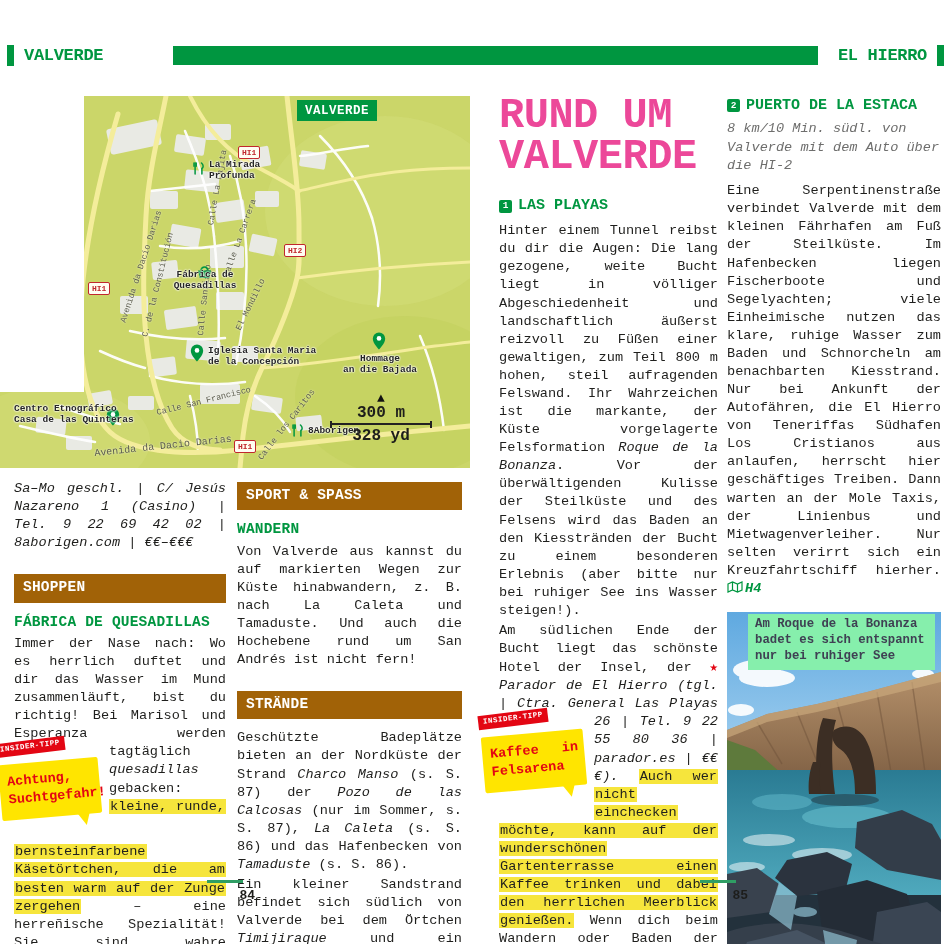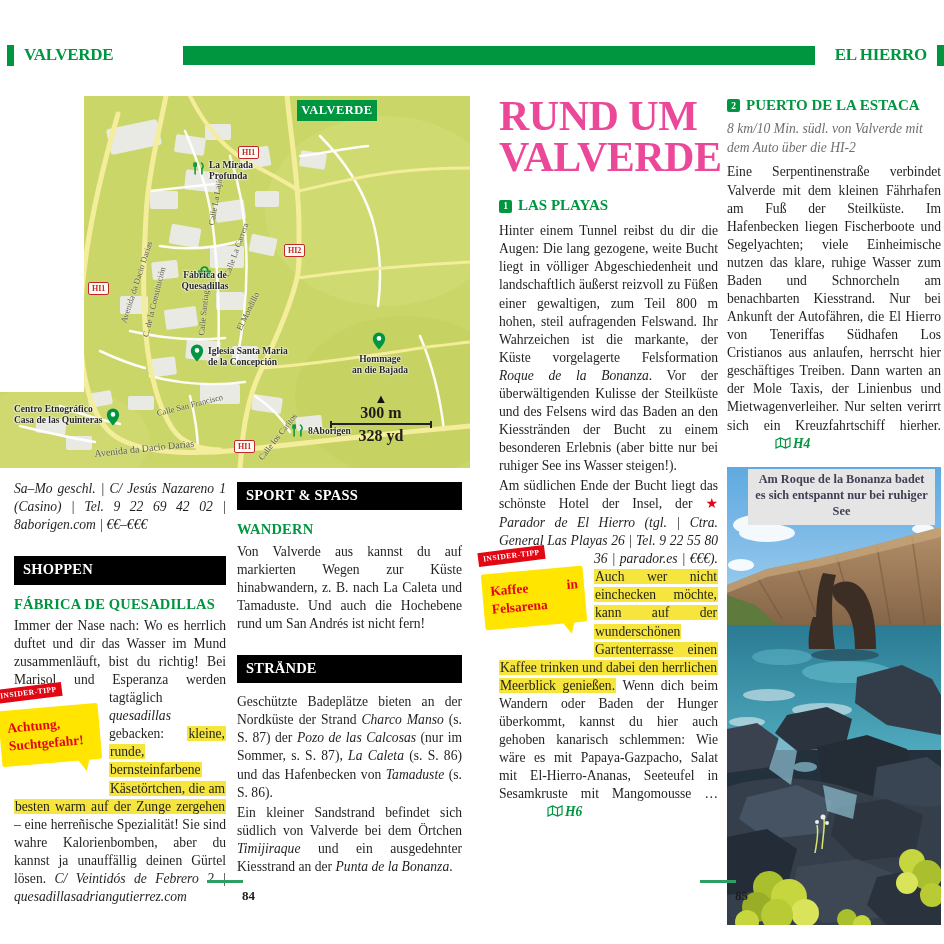--- a/index.html
+++ b/index.html
@@ -1,19 +1,19 @@
 <!DOCTYPE html>
 <html><head>
 <meta charset="utf-8">
 <style>
   * { margin:0; padding:0; box-sizing:border-box; }
   html,body { background:#fff; }
   .page {
     position:relative; width:944px; height:944px; background:#fff; overflow:hidden;
-    font-family:Liberation Serif, serif; color:#1f1f1d;
+    font-family:Liberation Mono, monospace; color:#1f1f1d;
   }
   
   .hdr { position:absolute; top:44px; left:0; right:0; height:22px; display:flex; align-items:center; padding:0 0 0 7px; }
   .hdr .tick { width:7px; height:21px; background:#009640; flex:0 0 auto; }
   .hdr .htitle { color:#009640; font-weight:bold; font-size:17px; letter-spacing:-0.3px; margin:0 10px; white-space:nowrap; }
   .hdr .hbar { flex:1 1 auto; height:19px; background:#009640; margin:0 10px 0 60px; }
   
   .map { position:absolute; left:0; top:96px; width:470px; height:372px; }
   .map svg.base { position:absolute; left:0; top:0; }
   .map .cover { position:absolute; left:0; top:0; width:84px; height:296px; background:#fff; }
@@ -34,47 +34,47 @@
   .poi-ico { position:absolute; }
   
   .col { position:absolute; font-size:13.6px; line-height:1.33; text-align:justify; }
   .col1 { left:14px; top:480px; width:212px; }
   .col2 { left:237px; top:482px; width:225px; }
   .col3 { left:499px; top:96px;  width:219px; }
   .col4 { left:727px; top:96px;  width:214px; }
   .it { font-style:italic; }
   .gray-it { font-style:italic; color:#6e6e6d; line-height:1.38; text-align:left; }
   .hl { background:#f6e53c; padding:0 1px; box-decoration-break:clone; -webkit-box-decoration-break:clone; }
-  .greenbar { background:#000000; color:#fff; font-weight:bold; font-size:14.5px; letter-spacing:0.2px;
+  .greenbar { background:#a16207; color:#fff; font-weight:bold; font-size:14.5px; letter-spacing:0.2px;
               padding:4px 9px 5px; margin:22px 0 10px; text-align:left; }
   .subhead { color:#009640; font-weight:bold; font-size:14.5px; letter-spacing:0.2px; margin:2px 0 3px; text-align:left; }
   .bigtitle { color:#ec4899; font-weight:bold; font-size:42px; line-height:0.98; letter-spacing:-0.5px; text-align:left; margin-bottom:18px; }
   .sechead { display:flex; align-items:center; gap:6px; color:#009640; font-weight:bold; font-size:15px; margin:0 0 4px; text-align:left; }
   .numbadge { background:#009640; color:#fff; font-size:9.5px; font-weight:bold; width:13px; height:13px;
               display:inline-flex; align-items:center; justify-content:center; border-radius:2px; flex:0 0 auto; }
   .para { margin:0 0 2px; }
-  .mapref { color:#009640; font-style:italic; font-weight:bold; white-space:nowrap;margin-left:48px; }
+  .mapref { color:#009640; font-style:italic; font-weight:bold; white-space:nowrap; }
   .mapref svg { vertical-align:-1px; margin-right:2px; }
   .star { color:#e30613; font-style:normal; font-size:14px; }
   
   .tipfloat { float:left; position:relative; }
   .tipfloat.t1 { width:100px; height:94px; margin:6px 9px 0 -14px; }
   .tipfloat.t2 { width:102px; height:88px; margin:8px 9px 0 -16px; }
   .bubble { position:absolute; left:0; top:12px; right:0; background:#ffe500; transform:rotate(-5deg);
             padding:9px 6px 11px 8px; border-radius:2px; }
   .bubble .btxt { color:#e30613; font-weight:bold; font-size:13.5px; line-height:1.08; text-align:left; }
   .bubble:after { content:""; position:absolute; bottom:-11px; right:14px; width:0; height:0;
                   border-left:15px solid transparent; border-top:15px solid #ffe500; transform:skewX(-18deg); }
   .ribbon { position:absolute; top:-9px; left:-5px; background:#e30613; color:#fff; font-weight:bold;
             font-size:7.5px; letter-spacing:0.5px; padding:2px 5px; transform:rotate(-7deg); white-space:nowrap; }
   
   .photo { position:relative; width:214px; height:458px; margin-top:14px; background:#23313c; overflow:hidden; }
   .photo svg { position:absolute; left:0; top:0; }
-  .caption { position:absolute; top:2px; left:21px; right:6px; background:#e5e5e5; padding:3px 7px 5px;
-             font-size:12.3px; font-weight:bold; color:#3f4053; line-height:1.3; text-align:center; }
+  .caption { position:absolute; top:2px; left:21px; right:6px; background:#86efac; padding:3px 7px 5px;
+             font-size:12.3px; font-weight:bold; color:#3f4053; line-height:1.3; text-align:left; }
   
   .pageno { position:absolute; top:880px; width:60px; text-align:right; }
   .pageno .pline { width:36px; height:3px; background:#2f9e64; margin:0 auto 5px; }
   .pageno .pnum { font-size:13px; font-weight:bold; color:#1d1d1b; }
 </style>
 </head>
 <body>
 
 <div class="page">
 

